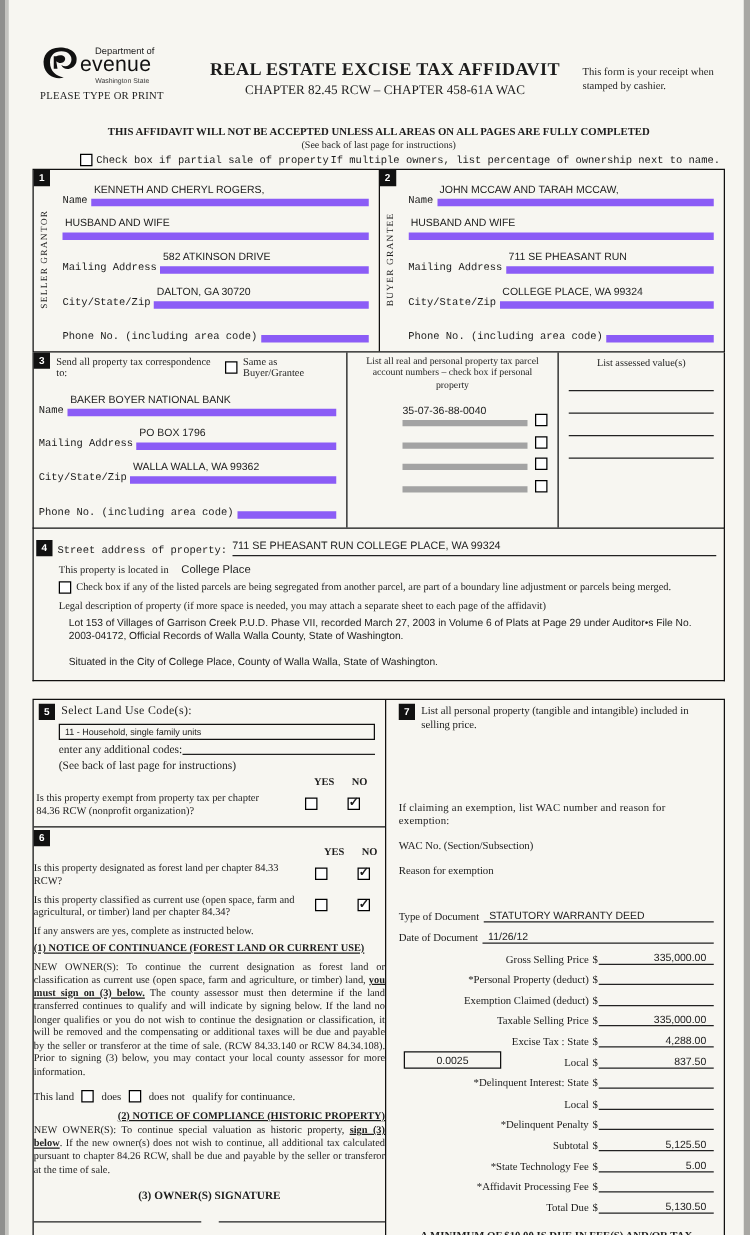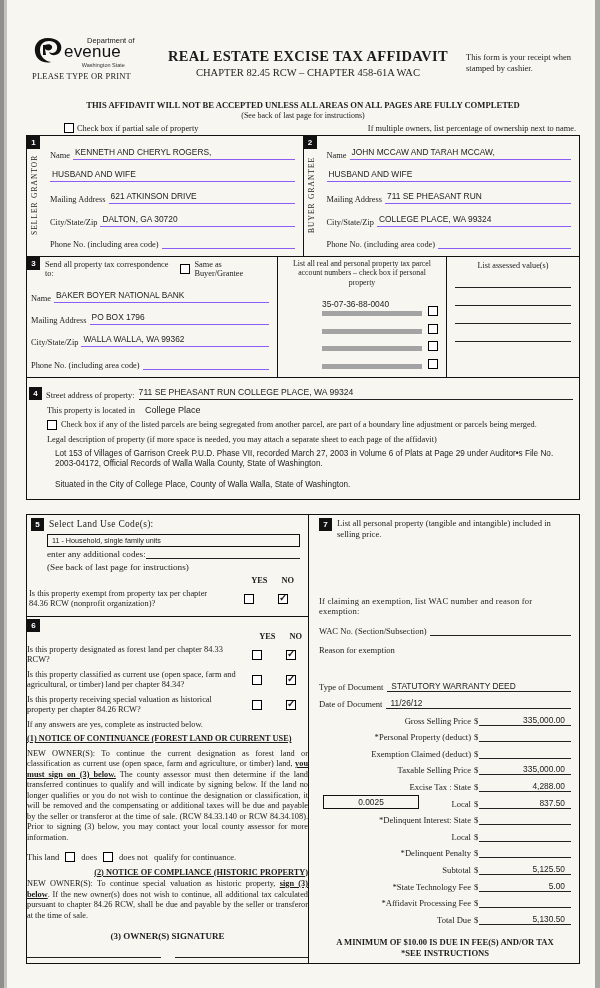--- a/index.html
+++ b/index.html
@@ -10,56 +10,56 @@
   .edge-left2 { position:absolute; left:4px; top:0; bottom:0; width:3px; background:#c4c3bf; }
   .edge-right { position:absolute; right:0; top:0; bottom:0; width:5px; background:#a8a7a3; }
   .sheet { position:absolute; left:10px; right:8px; top:0; bottom:0; padding:36px 12px 0 16px; }
 
   
   .hdr { position:relative; height:62px; }
   .logo { position:absolute; left:6px; top:0; width:150px; }
   .logo-row { display:flex; align-items:flex-start; }
   .logo-svg { width:34px; height:30px; }
   .logo-texts { margin-left:-4px; }
-  .logo-dept { font-family:"Liberation Sans",sans-serif; font-size:7.5px; color:#222; display:block; margin-left:25px;}
+  .logo-dept { font-family:"Liberation Sans",sans-serif; font-size:7.5px; color:#222; display:block; margin-left:14px;}
   .logo-rev { font-family:"Liberation Sans",sans-serif; font-size:17px; letter-spacing:.2px; color:#111; display:block; margin-top:-3px; margin-left:2px;}
   .logo-wa { font-family:"Liberation Sans",sans-serif; font-size:5.5px; color:#333; display:block; text-align:center; margin-left:10px;}
   .type-print { font-size:8.5px; margin-top:3px; letter-spacing:.2px; }
   .title-block { position:absolute; left:130px; right:120px; top:12px; text-align:center; }
   .title { font-size:14.5px; font-weight:bold; letter-spacing:.3px; }
   .subtitle { font-size:10.5px; margin-top:2px; }
   .receipt-note { position:absolute; right:2px; top:16px; width:112px; font-size:8.5px; text-align:left; line-height:1.25; }
   .warning { text-align:center; font-weight:bold; font-size:8.6px; margin-top:2px; }
   .seeback { text-align:center; font-size:8px; margin-top:1px; }
   .partial-row { display:flex; align-items:center; font-size:8.3px; margin:3px 0 2px 38px; }
   .partial-row .mult { margin-left:auto; margin-right:4px; }
 
   
   .cb { display:inline-block; width:10px; height:10px; border:1.3px solid #000; background:#fff;
         position:relative; vertical-align:-1px; flex:none; }
   .cb.checked::after { content:"\2713"; position:absolute; left:0px; top:-3px; font-size:10px; font-weight:bold; }
   .val { font-family:"Liberation Sans",sans-serif; font-size:8.4px; }
-  .lbl { font-size:8.4px; }
+  .lbl { font-size:8.4px;font-family:Liberation Mono, monospace; }
   .badge { display:inline-block; min-width:13px; height:13px; background:#111; color:#fff;
            font-family:"Liberation Sans",sans-serif; font-size:8px; font-weight:bold;
            text-align:center; line-height:13px; flex:none; }
 
   .box { border:1.6px solid #111; }
   
   .sec12 { display:flex; }
   .half { flex:1; display:flex; position:relative; padding:2px 6px 2px 0; }
   .half + .half { border-left:1.6px solid #111; }
   .half .badge { position:absolute; left:0; top:0; }
   .rot { width:17px; flex:none; display:flex; align-items:center; justify-content:center;
          writing-mode:vertical-rl; transform:rotate(180deg); font-size:7.5px; letter-spacing:1px;
          text-align:center; line-height:1.1; padding-top:2px;}
   .fields { flex:1; padding:3px 2px 2px 6px; }
   .fline { display:flex; align-items:flex-end; margin-bottom:3.2px; min-height:12.5px; }
   .fline .lbl { flex:none; margin-right:3px; }
-  .fline .fill { flex:1; border-bottom:1px solid #8b5cf6; min-height:11px; }
+  .fline .fill { flex:1; border-bottom:6px solid #8b5cf6; min-height:11px; }
   .fline .fill .val { padding-left:2px; }
 
   
   .sec3 { display:flex; border-top:none; }
   .s3left { width:250px; padding:2px 6px 2px 2px; position:relative; }
   .s3left .hdrrow { display:flex; align-items:center; font-size:8.3px; gap:4px; margin:1px 0 3px 16px; }
   .s3mid { width:170px; border-left:1.4px solid #111; border-right:1.4px solid #111; padding:2px 8px; }
   .s3mid .colhdr { font-size:7.8px; text-align:center; line-height:1.2; }
   .s3row { display:flex; align-items:flex-end; margin-top:6.5px; }
   .s3row .fill { flex:1; border-bottom:5px solid #a3a3a3; min-height:11px;margin-left:36px; }
@@ -102,32 +102,32 @@
   .da-row .c1 { flex:1.9; border-top:1px solid #222; text-align:center; font-size:8.4px; font-weight:bold; padding-top:1px;}
   .da-row .c2 { flex:1; border-top:1px solid #222; text-align:center; font-size:8.4px; font-weight:bold; padding-top:1px;}
   .sigpair { display:flex; gap:14px; margin-top:16px; }
   .sigpair .s { flex:1; border-top:1px solid #222; }
   .ownsig { text-align:center; font-weight:bold; font-size:9px; margin-top:10px; }
 
   
   .s7head { display:flex; gap:5px; align-items:flex-start; }
   .s7head .t { font-size:8.6px; line-height:1.3; }
   .exemption { font-size:8.6px; margin-top:56px; letter-spacing:.2px;}
-  .wacrow { display:flex; align-items:flex-end; font-size:8.6px; margin-top:10px; }
+  .wacrow { display:flex; align-items:flex-start; font-size:8.6px; margin-top:10px;flex-direction:column; }
   .wacrow .fill { flex:1; border-bottom:1px solid #222; margin-left:3px; }
   .reason { font-size:8.6px; margin-top:9px; }
   .docrow { display:flex; align-items:flex-end; font-size:8.6px; margin-top:26px; }
   .docrow .fill { flex:1; border-bottom:1px solid #222; margin-left:4px; }
   .docrow .fill .val { padding-left:4px; }
   .frow { display:flex; align-items:flex-end; margin-top:4.6px; position:relative; min-height:12px; }
   .frow .flabel { width:152px; flex:none; text-align:right; font-size:8.6px; }
   .frow .dollar { font-size:8.6px; margin:0 1px 0 3px; }
   .frow .famt { flex:1; border-bottom:1px solid #222; text-align:right;
                 font-family:"Liberation Sans",sans-serif; font-size:8.4px; min-height:11px; padding-right:6px;}
-  .ratebox { position:absolute; left:4px; bottom:0; width:96px; border:1.7px solid #111;
+  .ratebox { position:absolute; left:4px; bottom:0; width:78px; border:1.7px solid #111;
              text-align:center; font-family:"Liberation Sans",sans-serif; font-size:8.4px; padding:1px 0;}
   .minnote { text-align:center; font-weight:bold; font-size:8.6px; margin-top:12px; line-height:1.3; }
 </style>
 </head>
 <body>
 
 <div class="page">
   <div class="edge-left"></div>
   <div class="edge-left2"></div>
   <div class="edge-right"></div>
@@ -172,21 +172,21 @@
         <div class="fields">
           <div class="fline">
               <span class="lbl">Name</span>
             <span class="fill"><span class="val">KENNETH AND CHERYL ROGERS,</span></span>
             </div>
           <div class="fline">
               <span class="fill"><span class="val">HUSBAND AND WIFE</span></span>
             </div>
           <div class="fline">
               <span class="lbl">Mailing Address</span>
-            <span class="fill"><span class="val">621 ATKINSON DRIVE</span></span>
+            <span class="fill"><span class="val">582 ATKINSON DRIVE</span></span>
             </div>
           <div class="fline">
               <span class="lbl">City/State/Zip</span>
             <span class="fill"><span class="val">DALTON, GA 30720</span></span>
             </div>
           <div class="fline">
               <span class="lbl">Phone No. (including area code)</span>
             <span class="fill"><span class="val"></span></span>
             </div>
         </div>
@@ -325,25 +325,20 @@
               <span>YES</span>
               <span>NO</span>
             </div>
           <div class="qrow">
             <span class="q">Is this property designated as forest land per chapter 84.33 RCW?</span>
             <span class="cbc"><span class="cb"></span></span>
             <span class="cbc"><span class="cb checked"></span></span>
           </div>
           <div class="qrow">
             <span class="q">Is this property classified as current use (open space, farm and agricultural, or timber) land per chapter 84.34?</span>
-            <span class="cbc"><span class="cb"></span></span>
-            <span class="cbc"><span class="cb checked"></span></span>
-          </div>
-          <div class="qrow">
-            <span class="q">Is this property receiving special valuation as historical property per chapter 84.26 RCW?</span>
             <span class="cbc"><span class="cb"></span></span>
             <span class="cbc"><span class="cb checked"></span></span>
           </div>
           <div class="para">If any answers are yes, complete as instructed below.</div>
           <div class="para bold">(1) NOTICE OF CONTINUANCE (FOREST LAND OR CURRENT USE)</div>
           <div class="para"><span>NEW OWNER(S): To continue the current designation as forest land or classification as current use (open space, farm and agriculture, or timber) land, </span><span class="bold">you must sign on (3) below.</span><span> The county assessor must then determine if the land transferred continues to qualify and will indicate by signing below. If the land no longer qualifies or you do not wish to continue the designation or classification, it will be removed and the compensating or additional taxes will be due and payable by the seller or transferor at the time of sale. (RCW 84.33.140 or RCW 84.34.108). Prior to signing (3) below, you may contact your local county assessor for more information.</span></div>
           <div class="thisland">
             <span>This land</span>
             <span class="cb"></span>
             <span>does</span>

